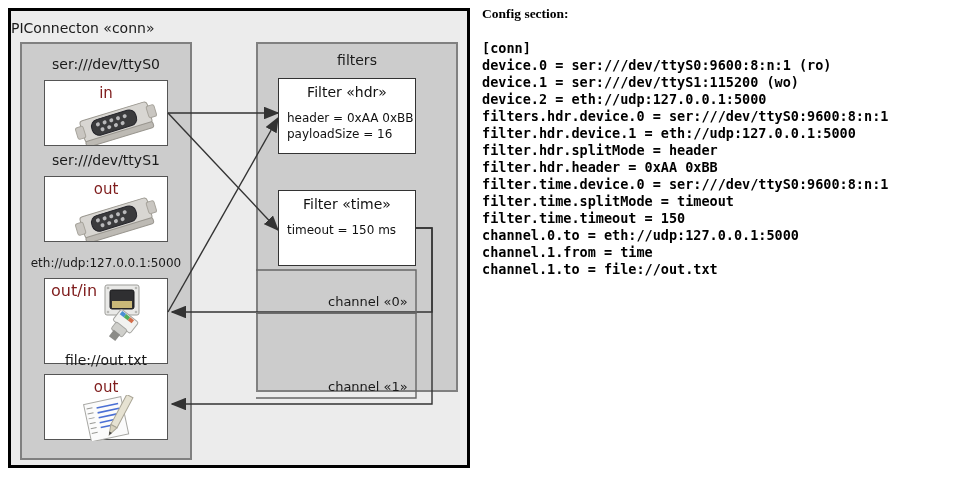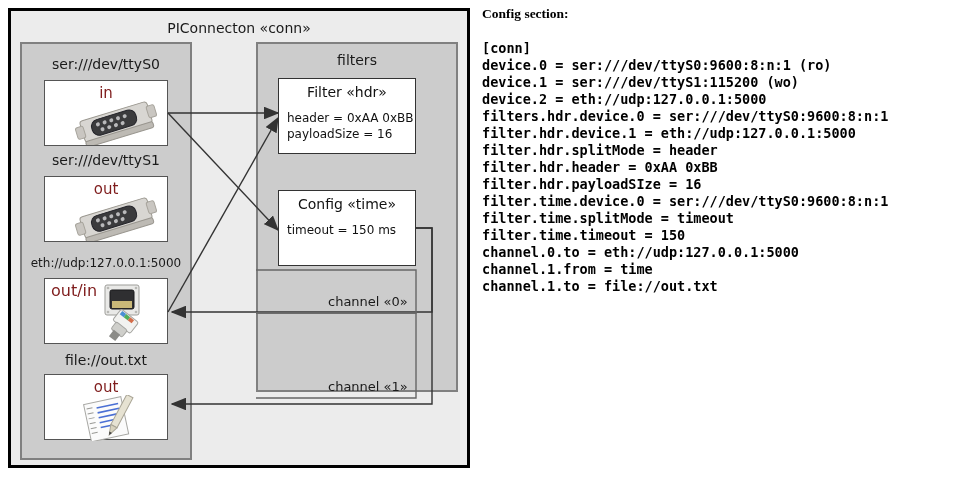--- a/index.html
+++ b/index.html
@@ -6,21 +6,21 @@
   body{width:964px;height:484px;overflow:hidden;
        font-family:"DejaVu Sans","Liberation Sans",sans-serif;}
   #root{position:relative;width:964px;height:484px;}
 
   
   .outer{
     position:absolute;left:8px;top:8px;width:462px;height:460px;
     background:#ececec;border:3px solid #000000;box-sizing:border-box;
   }
   .outer-title{
-    position:absolute;left:0;top:9px;width:100%;text-align:center;
+    position:absolute;left:0;top:9px;width:100%;
     font-size:14px;color:#1a1a1a;
   }
   .panel{
     position:absolute;background:#cccccc;border:2px solid #808080;
     box-sizing:border-box;
   }
   .panel-title{
     position:absolute;left:0;top:8px;width:100%;text-align:center;
     font-size:14px;color:#1a1a1a;
   }
@@ -125,21 +125,21 @@
             <circle cx="49" cy="26" r="2"></circle>
         </g>
         <rect x="2" y="17" width="8" height="12" rx="2" fill="#c9c6c1" stroke="#a7a49c"></rect>
         <rect x="76" y="17" width="8" height="12" rx="2" fill="#c9c6c1" stroke="#a7a49c"></rect>
         <rect x="8" y="33" width="70" height="6" rx="2" fill="#bdbab4" stroke="#99968f"></rect>
       </g>
     </svg>
   </div>
 
   <div class="dev-label" style="left:20px;top:256px;width:172px;font-size:12px;">eth://udp:127.0.0.1:5000</div>
-  <div class="devbox eth" style="left:44px;top:278px;width:124px;height:66px;">
+  <div class="devbox eth" style="left:44px;top:278px;width:124px;height:86px;">
     <div class="dir">out/in</div>
     <svg class="devicon" style="left:52px;top:4px;" width="70" height="60" viewBox="0 0 70 60">
       <rect x="8" y="2" width="34" height="30" rx="2" fill="#e9e9e7" stroke="#9d9d99"></rect>
       <rect x="13" y="7" width="24" height="19" rx="2" fill="#2f2f31" stroke="#1b1b1d"></rect>
       <rect x="15" y="18" width="20" height="7" fill="#c9b878"></rect>
       <circle cx="11" cy="5" r="1.3" fill="#b8b8b4"></circle>
         <circle cx="39" cy="5" r="1.3" fill="#b8b8b4"></circle>
       <circle cx="11" cy="29" r="1.3" fill="#b8b8b4"></circle>
         <circle cx="39" cy="29" r="1.3" fill="#b8b8b4"></circle>
       <g transform="rotate(38 26 40)">
@@ -187,21 +187,21 @@
     <div class="panel-title">filters</div>
   </div>
 
   <div class="fbox" style="left:278px;top:78px;width:138px;height:76px;">
     <div class="ftitle">Filter «hdr»</div>
     <div class="fprop" style="top:32px;">header = 0xAA 0xBB</div>
     <div class="fprop" style="top:48px;">payloadSize = 16</div>
   </div>
 
   <div class="fbox" style="left:278px;top:190px;width:138px;height:76px;">
-    <div class="ftitle">Config «time»</div>
+    <div class="ftitle">Filter «time»</div>
     <div class="fprop" style="top:32px;">timeout = 150 ms</div>
   </div>
 
   <div class="chan-label" style="left:328px;top:294px;">channel «0»</div>
   <div class="chan-label" style="left:328px;top:379px;">channel «1»</div>
 
   <svg class="lines">
     <defs>
       <marker id="ar" markerWidth="11" markerHeight="9" refX="10" refY="4.5" orient="auto">
         <polygon points="0,0 11,4.5 0,9" fill="#333333"></polygon>
@@ -228,21 +228,20 @@
     <h1>Config section:</h1>
     <div>
       <div class="line">[conn]</div>
       <div class="line">device.0 = ser:///dev/ttyS0:9600:8:n:1 (ro)</div>
       <div class="line">device.1 = ser:///dev/ttyS1:115200 (wo)</div>
       <div class="line">device.2 = eth://udp:127.0.0.1:5000</div>
       <div class="line">filters.hdr.device.0 = ser:///dev/ttyS0:9600:8:n:1</div>
       <div class="line">filter.hdr.device.1 = eth://udp:127.0.0.1:5000</div>
       <div class="line">filter.hdr.splitMode = header</div>
       <div class="line">filter.hdr.header = 0xAA 0xBB</div>
-      <div class="line">filter.hdr.payloadSIze = 16</div>
       <div class="line">filter.time.device.0 = ser:///dev/ttyS0:9600:8:n:1</div>
       <div class="line">filter.time.splitMode = timeout</div>
       <div class="line">filter.time.timeout = 150</div>
       <div class="line">channel.0.to = eth://udp:127.0.0.1:5000</div>
       <div class="line">channel.1.from = time</div>
       <div class="line">channel.1.to = file://out.txt</div>
     </div>
   </div>
 
 </div>

